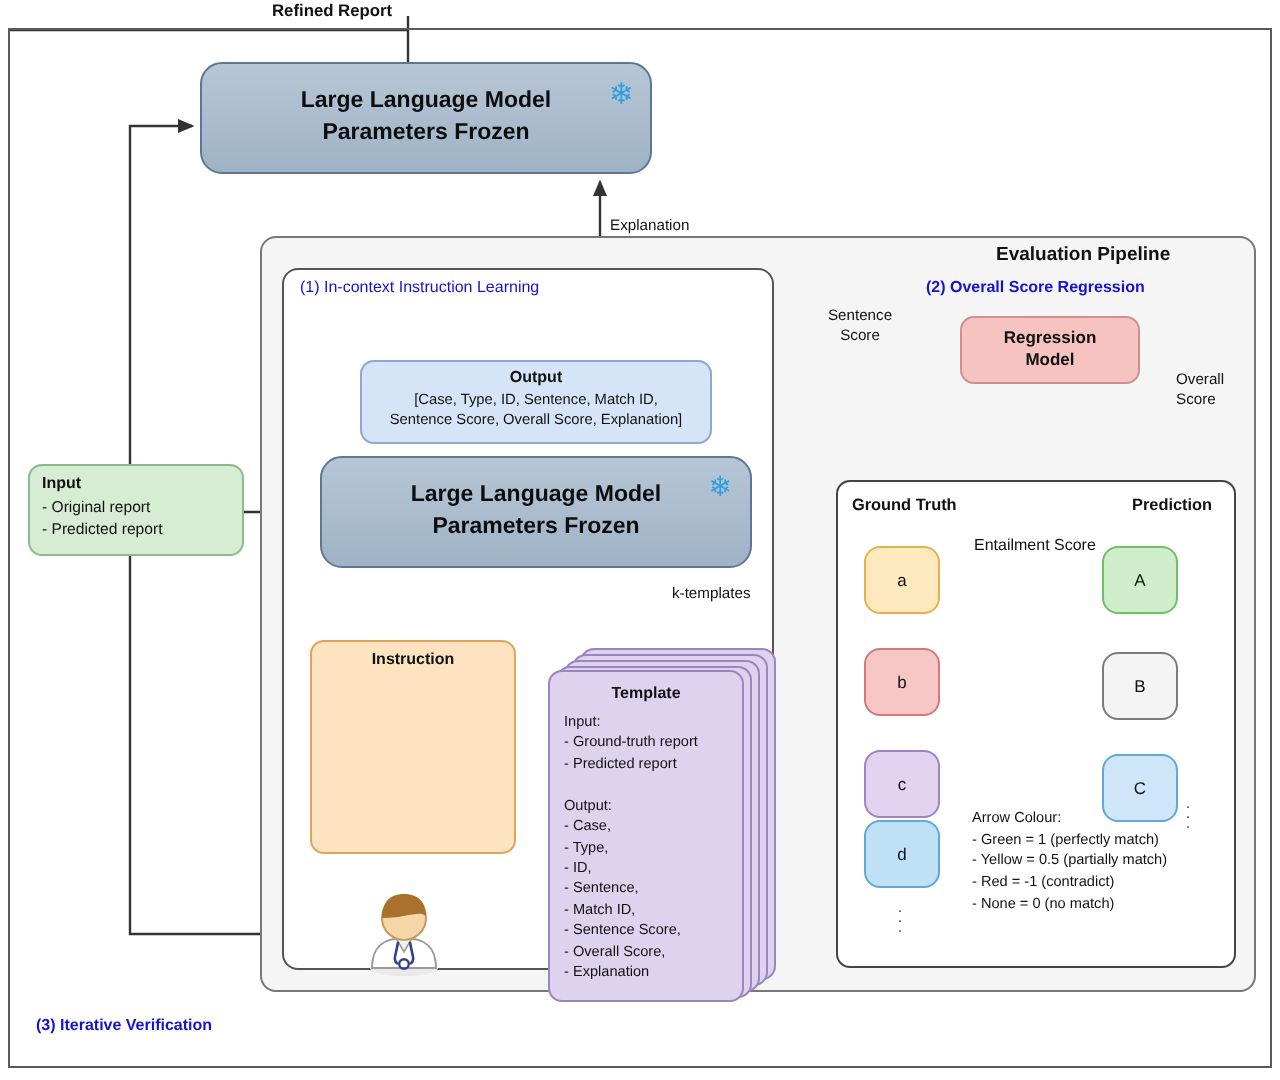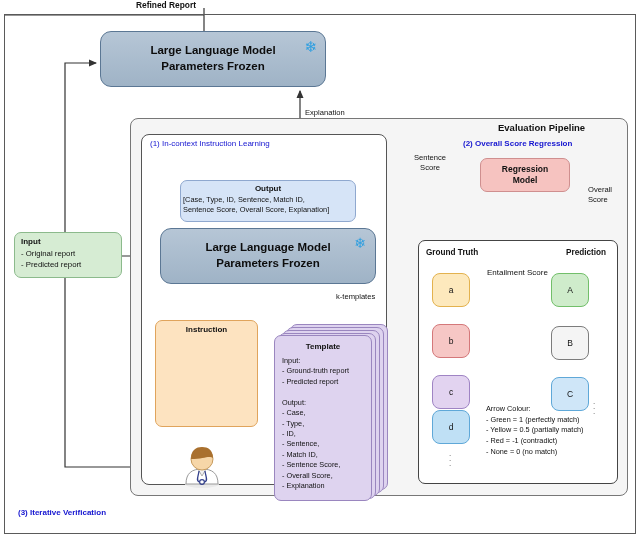--- a/index.html
+++ b/index.html
@@ -23,21 +23,21 @@
     background:linear-gradient(#b6c6d6,#9fb3c6);}
   .llm-mid{left:160px;top:228px;width:216px;height:56px;border:1.6px solid #5b7794;border-radius:11px;
     background:linear-gradient(#b6c6d6,#9fb3c6);}
   .llm-text{position:absolute;left:0;right:0;top:50%;transform:translateY(-50%);text-align:center;
     font-size:11.5px;font-weight:bold;color:#0d0d0d;line-height:1.35;}
   .snow{position:absolute;right:8px;top:6px;font-size:15px;color:#2f9fe0;}
   .snow2{position:absolute;right:9px;top:6px;font-size:14px;color:#2f9fe0;}
 
   .output-box{left:180px;top:152px;width:176px;height:42px;border:1px solid #8fa8cf;border-radius:7px;background:#d6e4f7;margin-top:28px;}
   .output-title{position:absolute;left:0;right:0;top:3px;text-align:center;font-size:8px;font-weight:bold;color:#111;}
-  .output-body{position:absolute;left:2px;right:2px;top:14px;font-size:7.4px;color:#111;line-height:1.35;}
+  .output-body{position:absolute;left:2px;right:2px;top:14px;text-align:center;font-size:7.4px;color:#111;line-height:1.35;}
 
   .reg-box{left:480px;top:158px;width:90px;height:34px;border:1px solid #cf8f8f;border-radius:7px;background:#f6c3c0;}
   .reg-text{position:absolute;left:0;right:0;top:50%;transform:translateY(-50%);text-align:center;font-size:8.5px;font-weight:bold;color:#111;line-height:1.35;}
 
   .input-box{left:14px;top:232px;width:108px;height:46px;border:1px solid #8cba8c;border-radius:7px;background:#d6ecd3;}
   .input-title{position:absolute;left:6px;top:4px;font-size:8px;font-weight:bold;color:#111;}
   .input-body{position:absolute;left:6px;top:15px;font-size:7.8px;color:#111;line-height:1.42;}
 
   .instr-box{left:155px;top:320px;width:103px;height:107px;border:1px solid #e0a45c;border-radius:7px;background:#fde3c0;}
   .instr-title{position:absolute;left:0;right:0;top:4px;text-align:center;font-size:8px;font-weight:bold;color:#111;}

